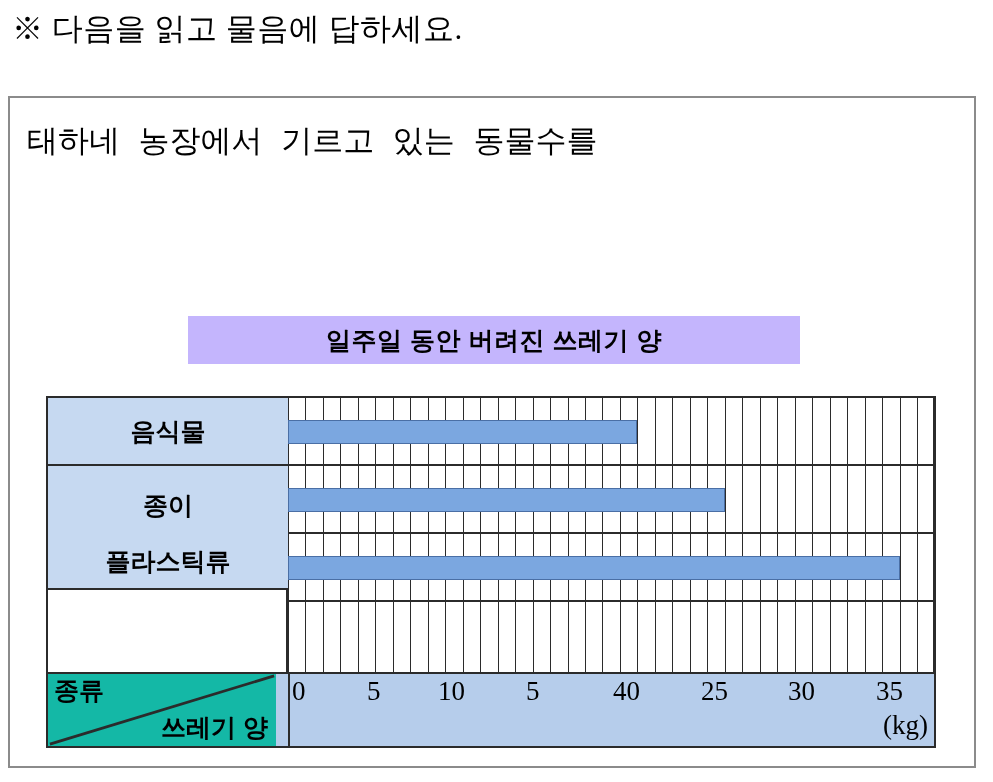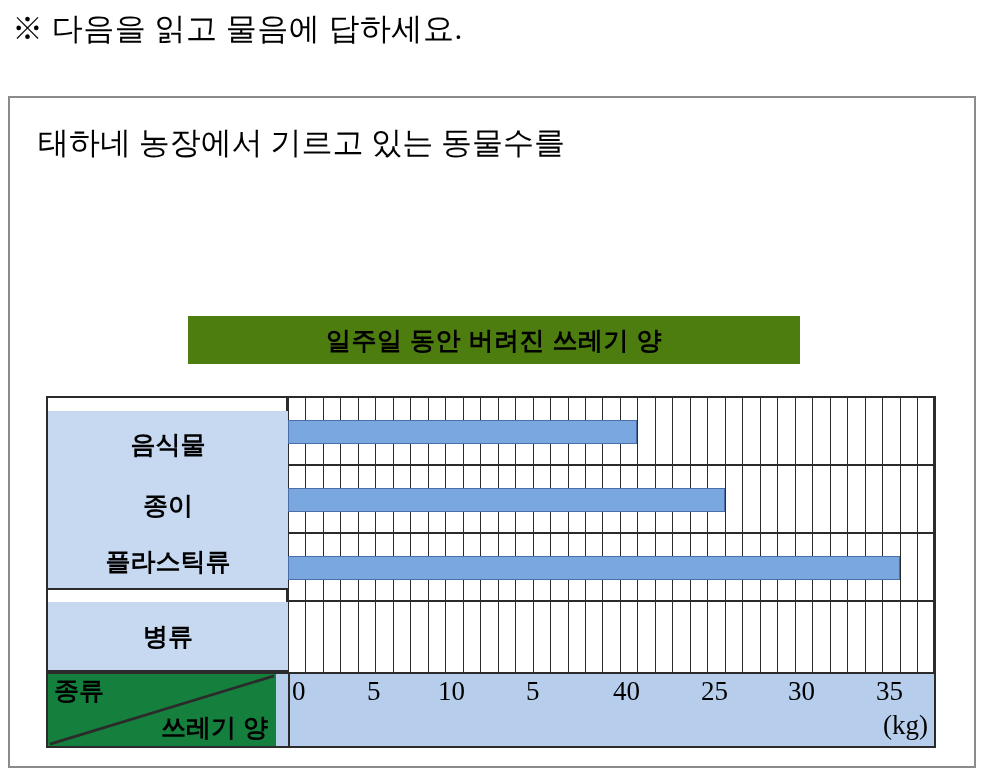--- a/index.html
+++ b/index.html
@@ -34,37 +34,37 @@
     top: 96px;
     width: 968px;
     height: 672px;
     border: 2px solid #8b8b8b;
     box-sizing: border-box;
     background: #ffffff;
   }
 
   .stem {
     position: absolute;
-    left: 28px;
+    left: 17px;
     top: 22px;
     font-size: 31px;
-    font-family: Liberation Serif, serif;
+    font-family: Liberation Mono, monospace;
     line-height: 1.5;
     width: 880px;
   }
   .stem div { white-space: nowrap; }
 
   
   .chart-title {
     position: absolute;
     left: 178px;
     top: 218px;
     width: 612px;
     height: 48px;
-    background: #4d7c0f;
+    background: #c4b5fd;
     display: flex;
     align-items: center;
     justify-content: center;
     font-size: 25px;
     font-weight: bold;
     letter-spacing: 0.5px;
   }
 
   
   .graph {
@@ -165,21 +165,21 @@
     font-size: 27px;
     font-family: "Liberation Serif", serif;
   }
 
   .corner {
     position: absolute;
     left: 0;
     top: 0;
     width: 228px;
     height: 100%;
-    background: #15803d;
+    background: #14b8a6;
   }
   .corner-diag {
     position: absolute;
     left: 0;
     top: 0;
     width: 100%;
     height: 100%;
   }
   .corner-top-text {
     position: absolute;
@@ -205,24 +205,23 @@
 
   <div class="stem">
     <div>태하네 농장에서 기르고 있는 동물수를</div>
   </div>
 
   <div class="chart-title">일주일 동안 버려진 쓰레기 양</div>
 
   <div class="graph">
 
     <div class="label-col">
-      <div class="row-label" style="top:13px;height:68px;">음식물</div>
+      <div class="row-label" style="top:0px;height:68px;">음식물</div>
       <div class="row-label" style="top:68px;height:80px;">종이</div>
       <div class="row-label" style="top:136px;height:56px;">플라스틱류</div>
-      <div class="row-label" style="top:204px;height:70px;">병류</div>
     </div>
 
     <div class="plot">
 
       <div class="vgrid" style="left:0px"></div>
       <div class="vgrid" style="left:17px"></div>
       <div class="vgrid" style="left:35px"></div>
       <div class="vgrid" style="left:52px"></div>
       <div class="vgrid" style="left:70px"></div>
       <div class="vgrid" style="left:87px"></div>

